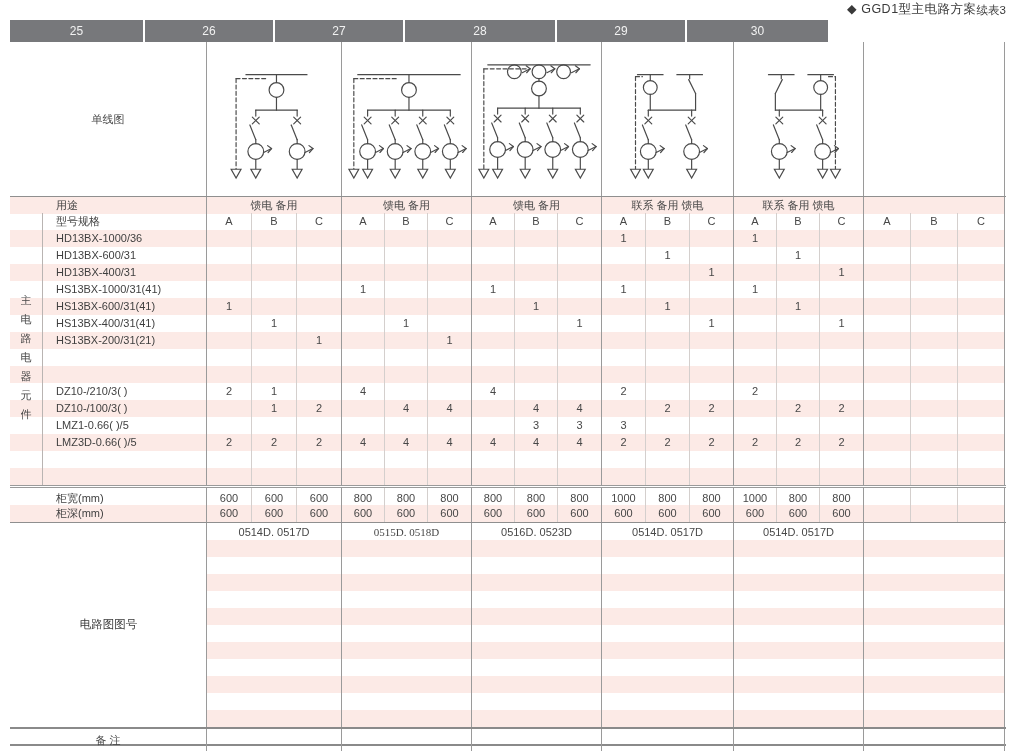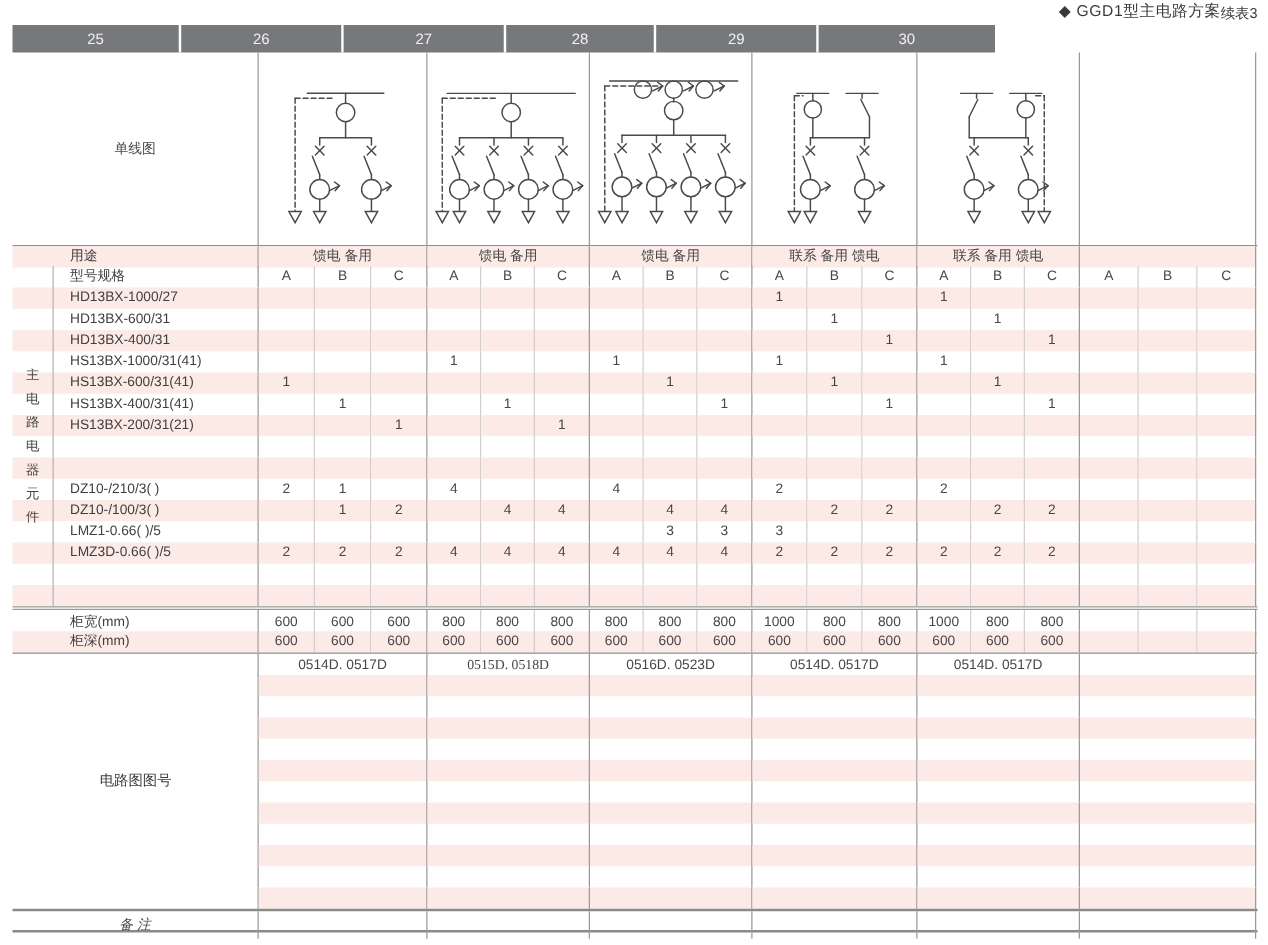--- a/index.html
+++ b/index.html
@@ -34,21 +34,21 @@
 <div class="page">
   <div class="titlebar">
     <span class="title">◆ GGD1型主电路方案</span>
     <span class="cont">续表3</span>
   </div>
   <div class="table" id="table">
       <div class="row" style="height: 22px;">
         <div class="cell hdrcell" style="width: 135px; height: 22px;">25</div>
         <div class="cell hdrcell" style="width: 130px; height: 22px;">26</div>
         <div class="cell hdrcell" style="width: 130px; height: 22px;">27</div>
-        <div class="cell hdrcell" style="width: 120px; height: 22px;">28</div>
+        <div class="cell hdrcell" style="width: 152px; height: 22px;">28</div>
         <div class="cell hdrcell" style="width: 130px; height: 22px;">29</div>
         <div class="cell hdrcell last" style="width: 141px; height: 22px;">30</div>
       </div>
       <div class="row" style="height: 154px;">
         <div class="cell bR labc" style="width: 197px; height: 154px;">单线图</div>
         <div class="cell bR" style="width: 135px; height: 154px; align-items: flex-start;">
           <svg width="133" height="140" viewBox="0 0 135 140" style="margin:8px auto 0" stroke="#4a4a4a" stroke-width="1.2" fill="none" stroke-linecap="round">
             <line x1="38.5" y1="24" x2="100.5" y2="24"></line>
             <line x1="69.5" y1="24" x2="69.5" y2="32"></line>
             <circle cx="69.5" cy="39.5" r="7.5"></circle>
@@ -307,21 +307,21 @@
         <div class="cell bRl" style="width: 44px; height: 17px;">B</div>
         <div class="cell bR" style="width: 44px; height: 17px;">C</div>
         <div class="cell bRl" style="width: 43px; height: 17px;">A</div>
         <div class="cell bRl" style="width: 43px; height: 17px;">B</div>
         <div class="cell bR" style="width: 44px; height: 17px;">C</div>
         <div class="cell bRl" style="width: 47px; height: 17px;">A</div>
         <div class="cell bRl" style="width: 47px; height: 17px;">B</div>
         <div class="cell bR" style="width: 47px; height: 17px;">C</div>
       </div>
       <div class="row" style="height: 17px;">
-        <div class="cell bR lab pink" style="width: 197px; height: 17px;">HD13BX-1000/27</div>
+        <div class="cell bR lab pink" style="width: 197px; height: 17px;">HD13BX-1000/36</div>
         <div class="cell bRl pink" style="width: 45px; height: 17px;"></div>
         <div class="cell bRl pink" style="width: 45px; height: 17px;"></div>
         <div class="cell bR pink" style="width: 45px; height: 17px;"></div>
         <div class="cell bRl pink" style="width: 43px; height: 17px;"></div>
         <div class="cell bRl pink" style="width: 43px; height: 17px;"></div>
         <div class="cell bR pink" style="width: 44px; height: 17px;"></div>
         <div class="cell bRl pink" style="width: 43px; height: 17px;"></div>
         <div class="cell bRl pink" style="width: 43px; height: 17px;"></div>
         <div class="cell bR pink" style="width: 44px; height: 17px;"></div>
         <div class="cell bRl pink" style="width: 44px; height: 17px;">1</div>
@@ -771,21 +771,21 @@
       </div>
       <div class="row" style="height: 17px;">
         <div class="cell bR" style="width: 197px; height: 17px;"></div>
         <div class="cell bR pink" style="width: 135px; height: 17px;"></div>
         <div class="cell bR pink" style="width: 130px; height: 17px;"></div>
         <div class="cell bR pink" style="width: 130px; height: 17px;"></div>
         <div class="cell bR pink" style="width: 132px; height: 17px;"></div>
         <div class="cell bR pink" style="width: 130px; height: 17px;"></div>
         <div class="cell bR pink" style="width: 141px; height: 17px;"></div>
       </div>
-      <div class="row row-note" style="height: 19px; font-style: italic;">
+      <div class="row row-note" style="height: 19px;">
         <div class="cell bR labc" style="width: 197px; height: 22px;">备 注</div>
         <div class="cell bR" style="width: 135px; height: 22px;"></div>
         <div class="cell bR" style="width: 130px; height: 22px;"></div>
         <div class="cell bR" style="width: 130px; height: 22px;"></div>
         <div class="cell bR" style="width: 132px; height: 22px;"></div>
         <div class="cell bR" style="width: 130px; height: 22px;"></div>
         <div class="cell bR" style="width: 141px; height: 22px;"></div>
       </div>
       <div class="vline" style="left: 32px; top: 193px; height: 272px;"></div>
       <div class="overlay sidechars" style="width: 32px; height: 255px; left: 0px; top: 210px;">

